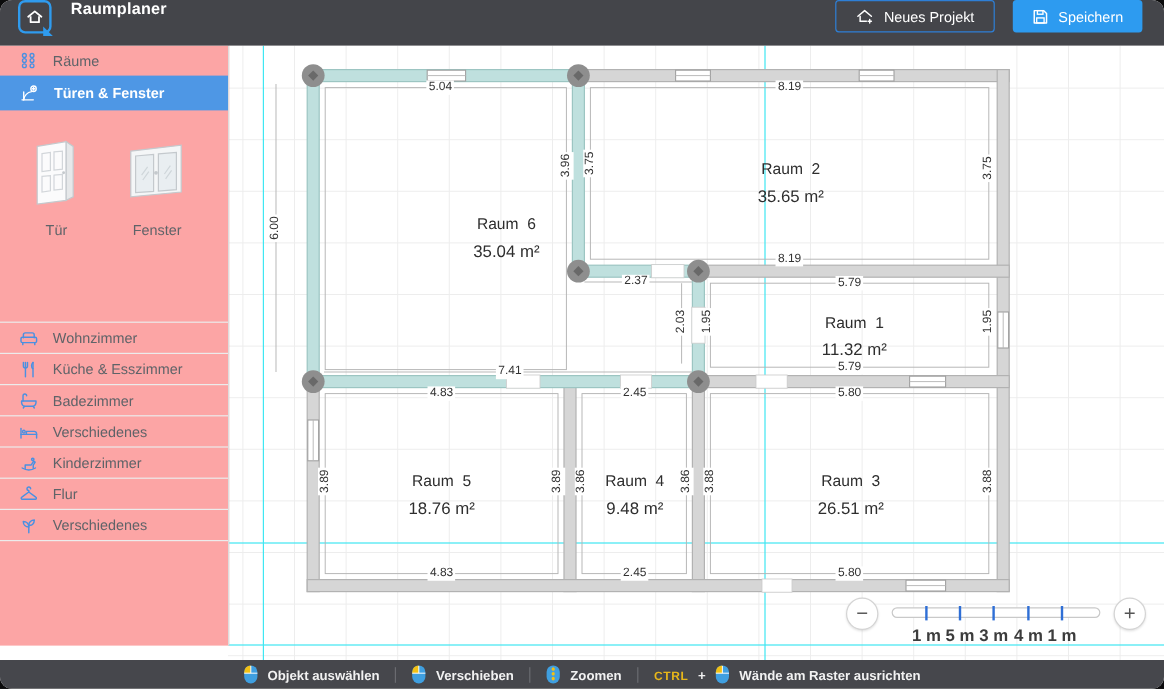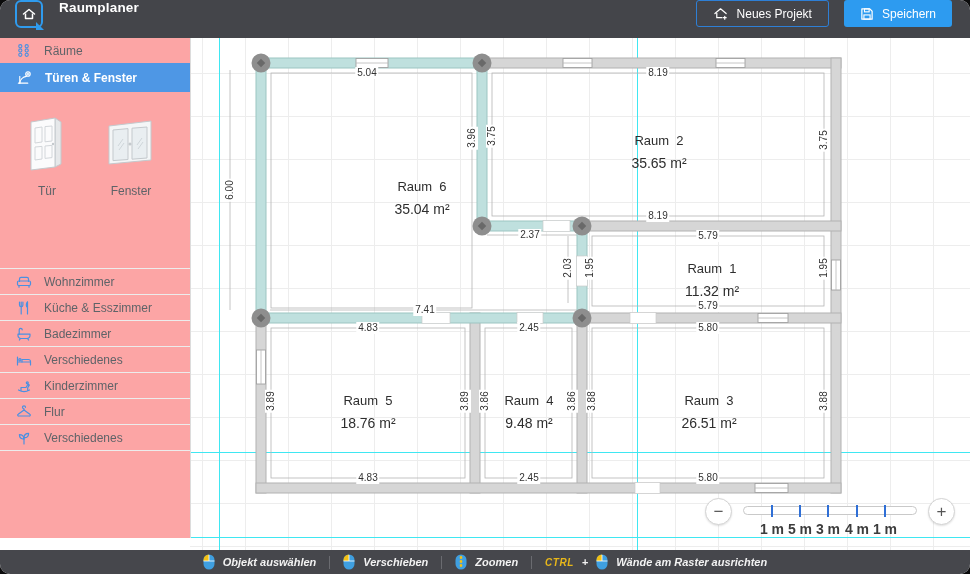--- a/index.html
+++ b/index.html
@@ -48,21 +48,21 @@
   .zoombtn{position:absolute;width:27px;height:27px;border-radius:50%;background:#fff;
     border:1px solid #d4d4d4;box-shadow:0 1px 2px rgba(0,0,0,.12);display:flex;align-items:center;
     justify-content:center;font-size:17px;color:#555;cursor:pointer;box-sizing:border-box;}
   .scale-pill{position:absolute;height:9px;width:174px;background:#fff;border:1px solid #c9c9c9;
     border-radius:5px;box-sizing:border-box;}
   .tick{position:absolute;width:2px;height:12px;background:#2f6fd6;}
   .tick-label{position:absolute;transform:translateX(-50%);font-size:14px;font-weight:bold;color:#3c3c3c;}
   
   .statusbar{position:absolute;left:0;right:0;bottom:0;height:24px;background:#46474c;z-index:30;
     display:flex;align-items:center;justify-content:center;gap:13px;}
-  .sb-item{display:flex;align-items:center;gap:8px;color:#f2f2f2;font-size:11px;font-weight:bold;font-style:italic;}
+  .sb-item{display:flex;align-items:flex-end;gap:8px;color:#f2f2f2;font-size:11px;font-weight:bold;}
   .sb-div{width:1px;height:13px;background:#6a6b70;}
   .ctrl{color:#e8b71a;font-size:10px;font-weight:bold;letter-spacing:.5px;}
   .plus-sign{color:#f2f2f2;font-size:11px;font-weight:bold;}
 </style>
 </head>
 <body>
 
 <div class="window">
 
   <div class="header">

